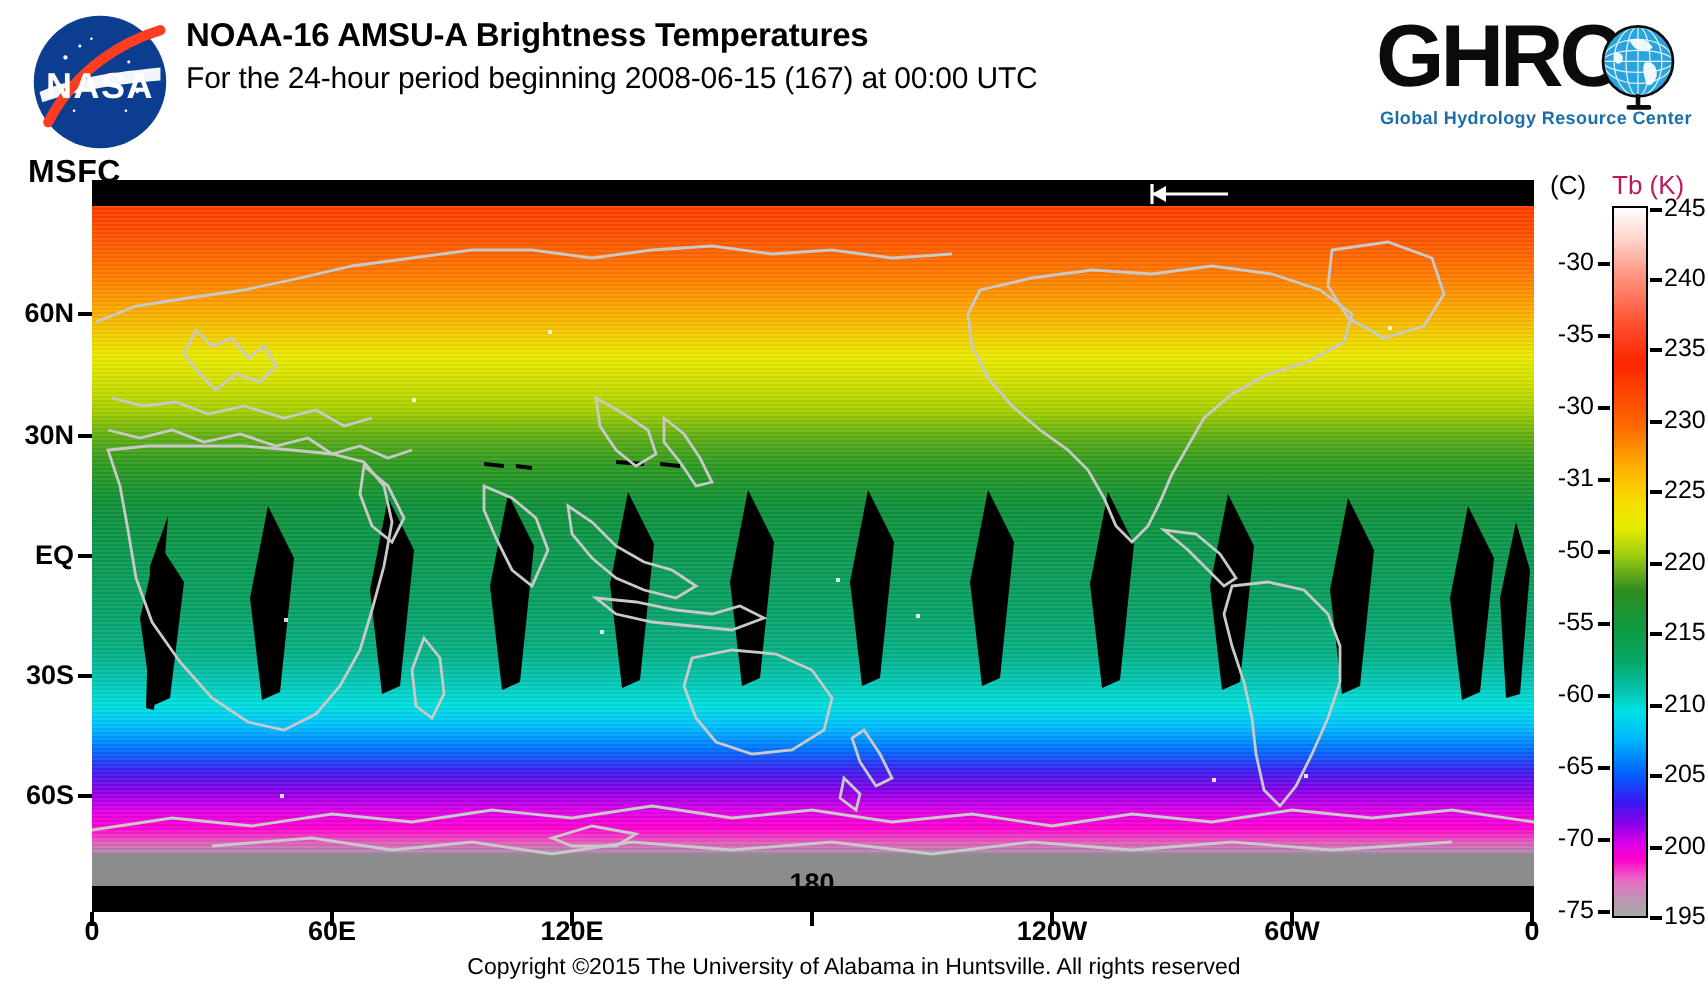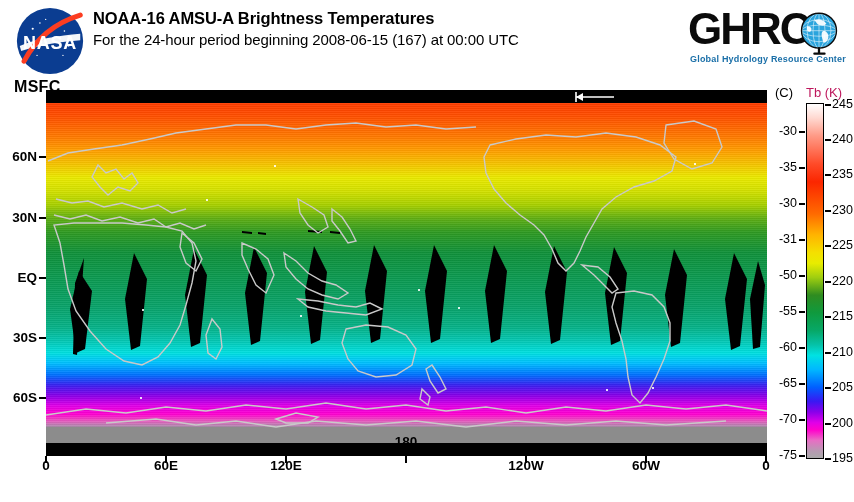--- a/index.html
+++ b/index.html
@@ -356,14 +356,15 @@
     <div class="cb-tick-r" style="top:249px"></div>
     <div class="cb-lab-r" style="top:242px">210</div>
     <div class="cb-tick-r" style="top:284px"></div>
     <div class="cb-lab-r" style="top:277px">205</div>
     <div class="cb-tick-r" style="top:320px"></div>
     <div class="cb-lab-r" style="top:313px">200</div>
     <div class="cb-tick-r" style="top:355px"></div>
     <div class="cb-lab-r" style="top:348px">195</div>
   </div>
 
+  <div class="copyright">Copyright ©2015 The University of Alabama in Huntsville.  All rights reserved</div>
 
 </div>
 
 </body></html>

